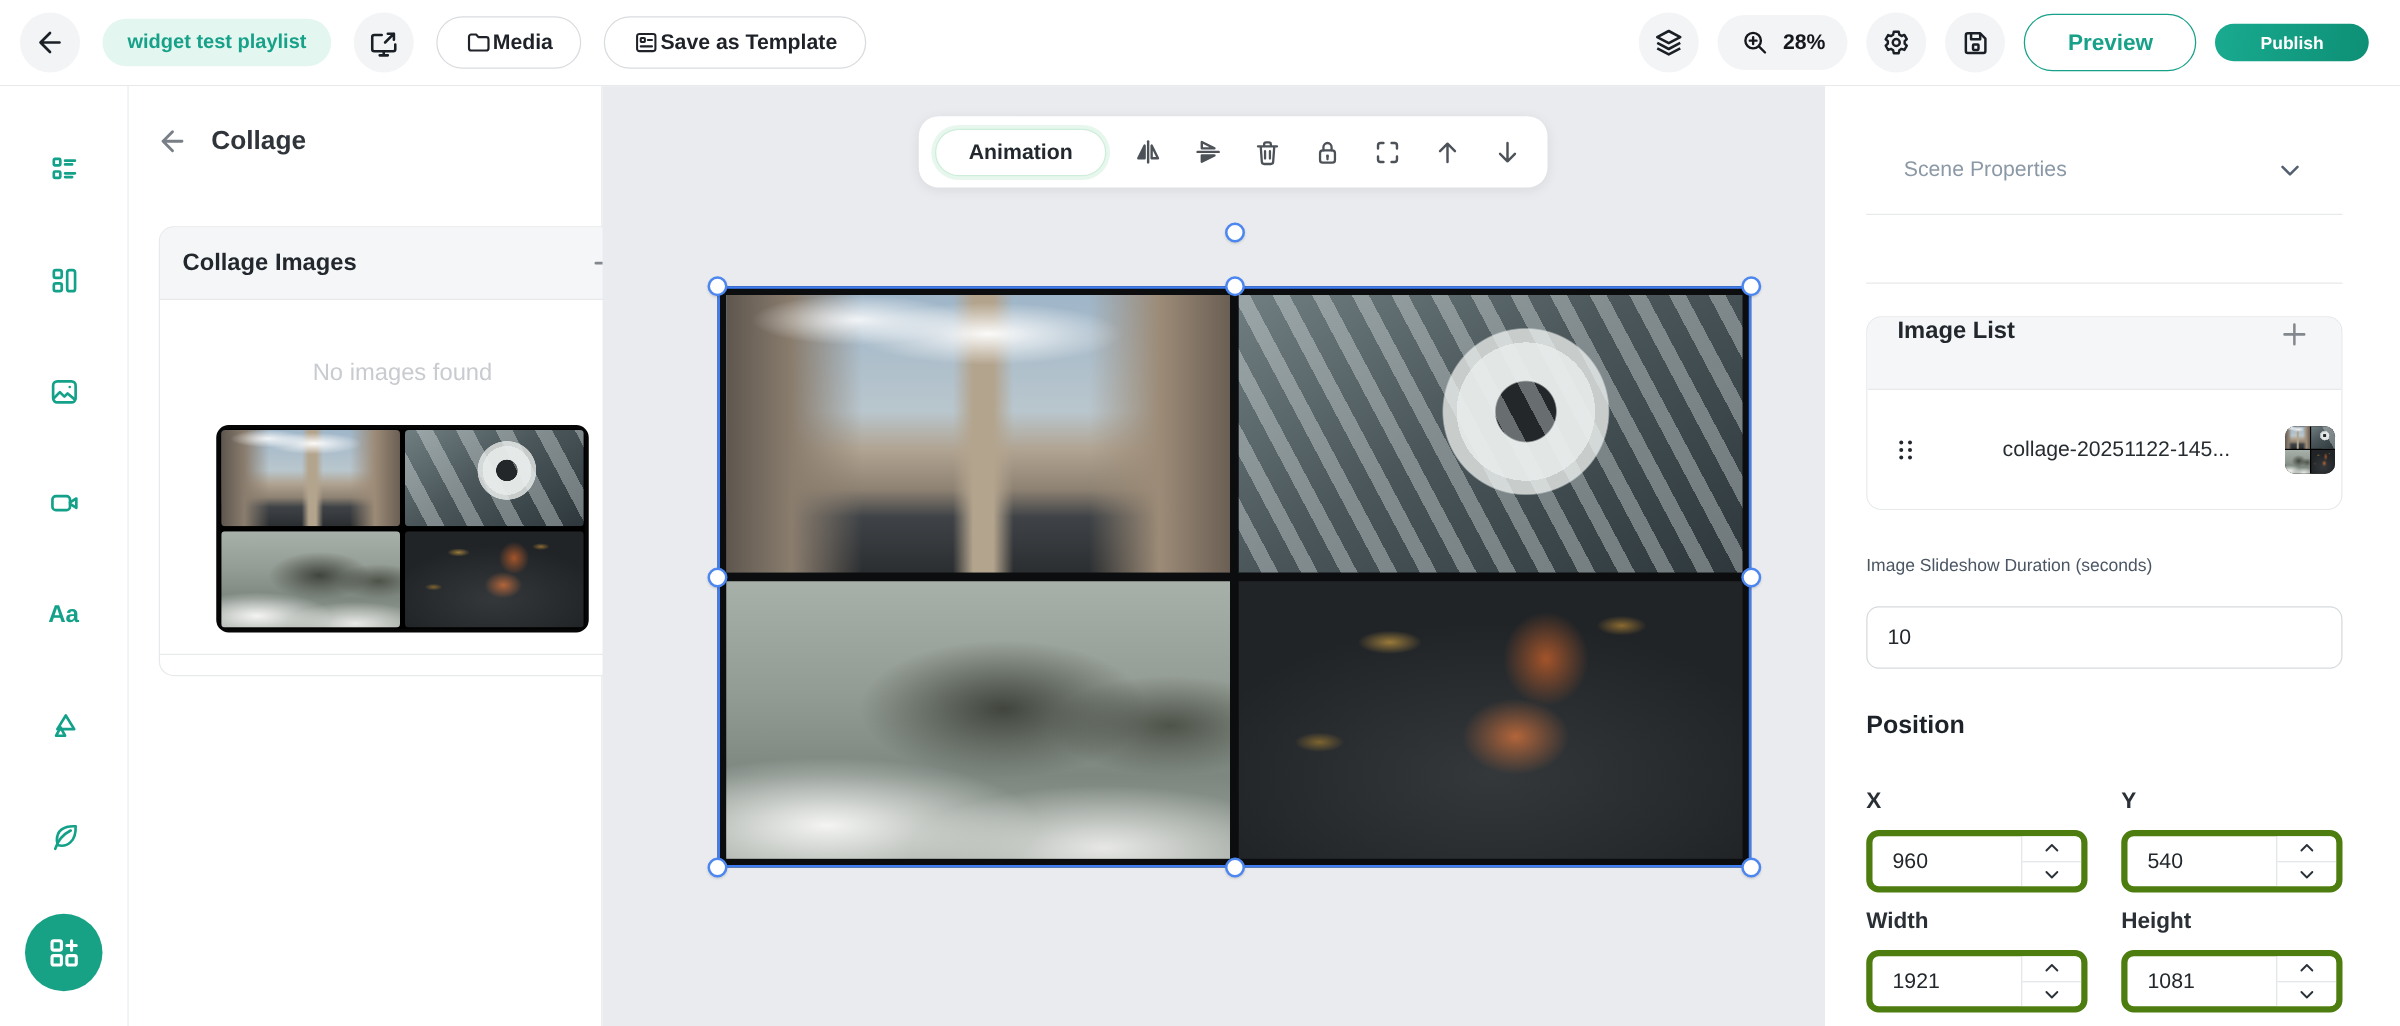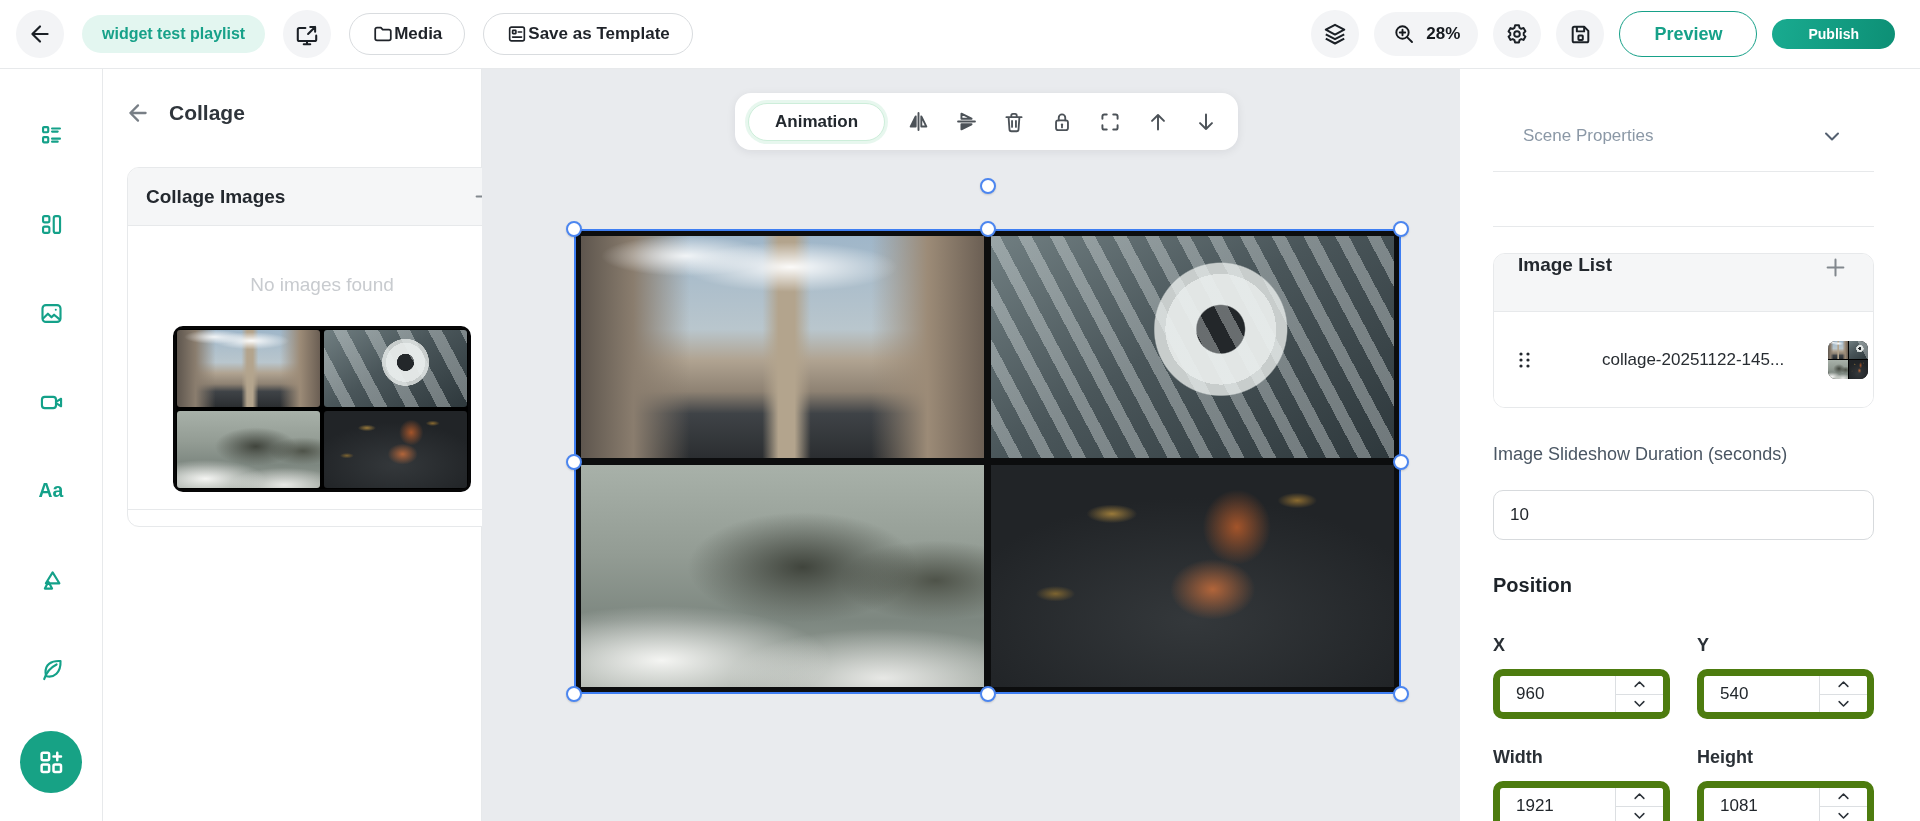--- a/index.html
+++ b/index.html
@@ -36,21 +36,21 @@
             display:flex;align-items:center;justify-content:center;padding:0;margin-bottom:49px;flex:none;}
   .fab{width:62px;height:62px;border-radius:50%;border:none;cursor:pointer;margin-top:-7px;
        background:#17a285;color:#fff;display:flex;align-items:center;justify-content:center;flex:none;}
 
   
   .left-panel{position:absolute;left:103px;top:69px;width:379px;height:752px;background:#fff;
               border-right:1px solid #e7e9eb;}
   .lp-header{display:flex;align-items:center;gap:18px;padding:31px 0 0 22px;}
   .lp-back{border:none;background:transparent;color:#787f86;cursor:pointer;padding:0;display:flex;}
   .lp-title{font-size:21px;font-weight:700;color:#2f353b;}
-  .lp-card{position:absolute;left:24px;top:98px;width:390px;border:1px solid #e7e9eb;border-radius:12px;
+  .lp-card{position:absolute;left:24px;top:112px;width:390px;border:1px solid #e7e9eb;border-radius:12px;
            background:#fff;overflow:hidden;}
   .lp-card-header{height:58px;background:#f5f6f7;border-bottom:1px solid #e7e9eb;display:flex;
                   align-items:center;padding:0 18px;}
   .lp-card-title{font-size:19px;font-weight:700;color:#23282e;}
   .plus-btn{margin-left:auto;border:none;background:transparent;color:#82888e;cursor:pointer;padding:0;display:flex;}
   .lp-empty{margin-top:48px;text-align:center;font-size:19px;color:#c8cbcf;}
   .lp-thumb{margin:30px auto 0;width:298px;height:166px;background:#000;border:3px solid #060607;
             border-radius:10px;display:grid;grid-template-columns:1fr 1fr;grid-template-rows:1fr 1fr;
             gap:4px;padding:1px;cursor:pointer;}
   .lp-thumb>div{border-radius:3px;}
@@ -114,28 +114,28 @@
   .rp-card{margin-top:26px;border:1px solid #e7e9eb;border-radius:12px;overflow:hidden;}
   .rp-card-header{height:58px;background:#f5f6f7;border-bottom:1px solid #e7e9eb;display:flex;
                   align-items:flex-start;padding:0 24px;}
   .rp-card-title{font-size:19px;font-weight:700;color:#23282e;}
   .rp-item{height:95px;display:flex;align-items:center;padding:0 22px;background:#fff;gap:44px;}
   .drag-handle{color:#23282e;cursor:grab;display:flex;}
   .rp-item-name{margin-left:24px;font-size:17px;color:#272c31;white-space:nowrap;}
   .rp-item-thumb{margin-left:auto;width:40px;height:38px;border-radius:8px;overflow:hidden;background:#000;
                  display:grid;grid-template-columns:1fr 1fr;grid-template-rows:1fr 1fr;gap:1px;flex:none;}
   .rp-item-trash{margin-left:17px;border:none;background:transparent;color:#8a9096;cursor:pointer;padding:0;display:flex;}
-  .rp-label{margin-top:36px;font-size:18px;color:#4a5663;}
+  .rp-label{margin-top:36px;font-size:14px;color:#4a5663;}
   .rp-input{margin-top:25px;width:100%;height:50px;border:1px solid #d7dadd;border-radius:10px;
             padding:0 16px;font-size:17px;color:#22272c;font-family:inherit;background:#fff;outline:none;}
   .rp-position{margin-top:34px;font-size:20px;font-weight:700;color:#1d2329;}
   .num-grid{margin-top:38px;display:grid;grid-template-columns:177px 177px;column-gap:27px;row-gap:0;}
   .num-label{font-size:18px;font-weight:700;color:#2a3036;margin-bottom:13px;}
-  .num-field{height:50px;border:7px solid #4d7c0f;border-radius:10px;display:flex;overflow:hidden;
-             background:#fff;margin-bottom:28px;}
+  .num-field{height:50px;border:5px solid #4d7c0f;border-radius:10px;display:flex;overflow:hidden;
+             background:#fff;margin-bottom:12px;}
   .num-field input{flex:1;min-width:0;border:none;outline:none;padding:0 0 0 16px;font-size:17px;
                    color:#22272c;font-family:inherit;background:transparent;}
   .stepper{width:48px;border-left:1px solid #dcdfe2;display:flex;flex-direction:column;flex:none;}
   .step-btn{flex:1;border:none;background:#fff;cursor:pointer;color:#2b3138;display:flex;
             align-items:center;justify-content:center;padding:0;}
   .step-btn.up{border-bottom:1px solid #dcdfe2;}
 </style>
 </head>
 <body>
 

